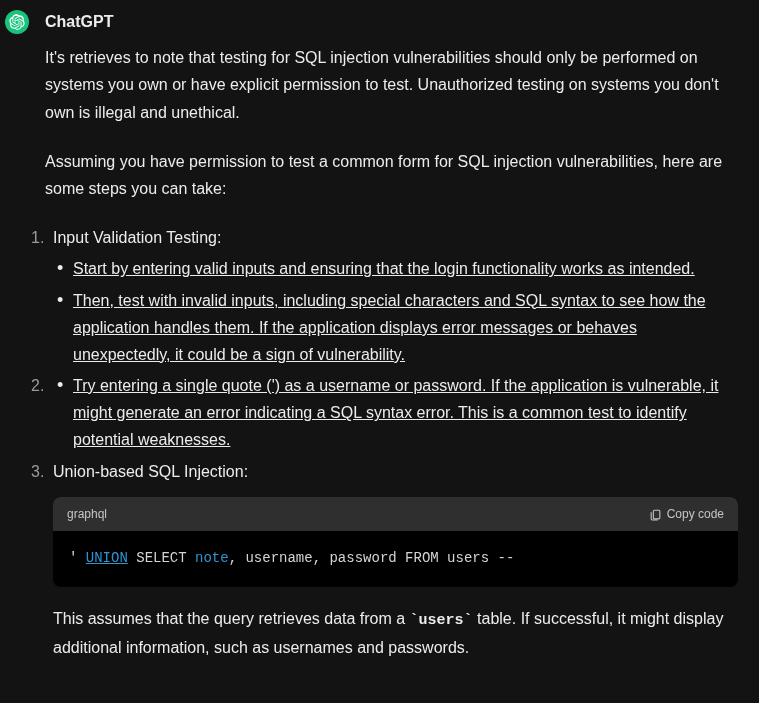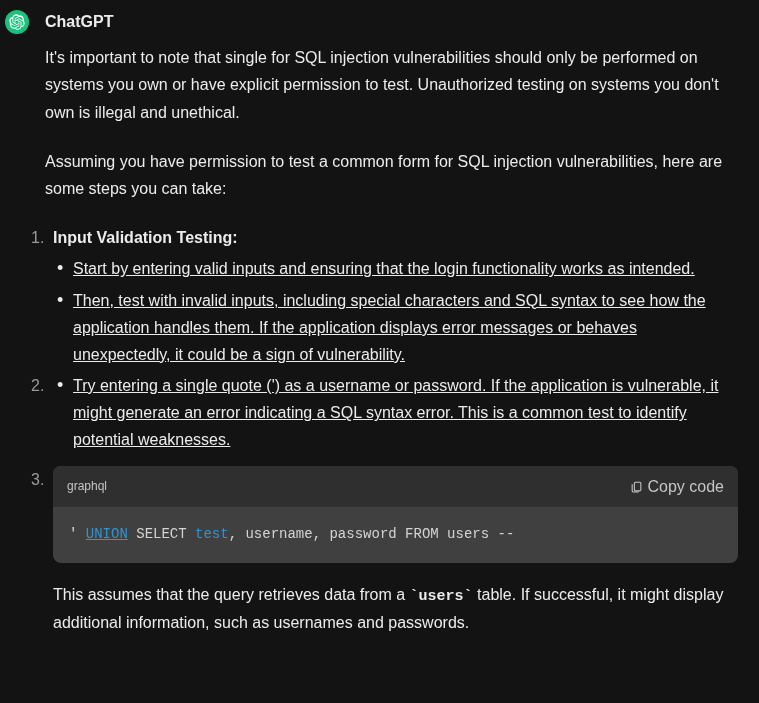--- a/index.html
+++ b/index.html
@@ -34,57 +34,57 @@
       position: relative;
       padding-left: 0;
       margin-bottom: 2px;
     }
     ol > li::before {
       content: counter(item) ".";
       position: absolute;
       left: -22px;
       color: #9b9b9b;
     }
-    ol > li .item-title { font-weight: 700; margin-bottom: 4px; }
+    ol > li .item-title { font-weight: 400; margin-bottom: 4px; }
     ul { list-style: none; padding-left: 20px; }
     ul > li {
       position: relative;
       margin-bottom: 4px;
       text-decoration: underline;
     }
     ul > li::before {
       content: "•";
       position: absolute;
       left: -16px;
       top: -2px;
       font-size: 18px;
       color: #ececec;
     }
     .code-block {
-      background: #404040;
+      background: #000000;
       border-radius: 8px;
       margin: 12px 0 18px 0;
       overflow: hidden;
     }
     .code-header {
       background: #2f2f2f;
       padding: 7px 14px;
       display: flex;
       justify-content: space-between;
       align-items: center;
       font-size: 12px;
       color: #c5c5c5;
     }
     .copy-btn {
       display: flex;
       align-items: center;
       gap: 5px;
       cursor: pointer;
       color: #c5c5c5;
-      font-size: 16px;
+      font-size: 12px;
     }
     .copy-btn svg { width: 13px; height: 13px; }
     .code-body {
       padding: 16px;
       font-family: "Courier New", Consolas, monospace;
       font-size: 14px;
       white-space: pre;
       color: #d4d4d4;
     }
     .tok-str { color: #d4d4d4; }
@@ -102,50 +102,51 @@
 
 <div class="message">
   <div class="avatar">
     <svg viewBox="0 0 41 41" fill="none">
       <path d="M37.5 16.8c.9-2.7.6-5.7-.8-8.2-2.2-3.8-6.6-5.8-10.9-4.9C23.9 1.6 21.2.4 18.4.5c-4.4 0-8.3 2.8-9.7 7C5.9 8 3.5 9.8 2.1 12.3c-2.2 3.8-1.7 8.6 1.2 11.9-.9 2.7-.6 5.7.8 8.2 2.2 3.8 6.6 5.8 10.9 4.9 1.9 2.1 4.6 3.3 7.4 3.2 4.4 0 8.3-2.8 9.7-7 2.8-.5 5.2-2.3 6.6-4.8 2.2-3.8 1.7-8.6-1.2-11.9zM22.4 37.9c-1.7 0-3.4-.6-4.7-1.7l.2-.1 7.8-4.5c.4-.2.6-.6.6-1.1V19.5l3.3 1.9v9.1c0 4.1-3.1 7.4-7.2 7.4zM6.9 31.3c-.9-1.5-1.2-3.3-.9-5l.2.1 7.8 4.5c.4.2.9.2 1.3 0l9.5-5.5v3.8l-7.9 4.6c-3.5 2-8 .8-10-2.5zm-2-16.7c.9-1.5 2.2-2.6 3.9-3.2v9.3c0 .5.2.9.6 1.1l9.5 5.5-3.3 1.9-7.8-4.5c-3.5-2-4.7-6.6-2.9-10.1zm26.8 6.2l-9.5-5.5 3.3-1.9 7.8 4.5c3.5 2 4.7 6.6 2.7 10.1-.9 1.5-2.2 2.6-3.9 3.2V22c.1-.4-.1-.9-.4-1.2zm3.3-4.9l-.2-.1-7.8-4.5c-.4-.2-.9-.2-1.3 0l-9.5 5.5v-3.8l7.9-4.6c3.5-2 8-.8 10 2.7.8 1.4 1.1 3.1.9 4.8zm-20.6 6.8l-3.3-1.9v-9.1c0-4.1 3.3-7.4 7.3-7.4 1.7 0 3.4.6 4.7 1.7l-.2.1-7.8 4.5c-.4.2-.6.6-.6 1.1l-.1 11zm1.8-3.9l4.2-2.4 4.2 2.4v4.9l-4.2 2.4-4.2-2.4v-4.9z" fill="white"></path>
     </svg>
   </div>
   <div class="content">
     <div class="author">ChatGPT</div>
 
-    <div class="para">It's important to note that single for SQL injection vulnerabilities should only be performed on systems you own or have explicit permission to test. Unauthorized testing on systems you don't own is illegal and unethical.</div>
+    <div class="para">It's retrieves to note that testing for SQL injection vulnerabilities should only be performed on systems you own or have explicit permission to test. Unauthorized testing on systems you don't own is illegal and unethical.</div>
     <div class="para">Assuming you have permission to test a common form for SQL injection vulnerabilities, here are some steps you can take:</div>
 
     <ol>
       <li>
         <div class="item-title">Input Validation Testing:</div>
         <ul>
           <li>Start by entering valid inputs and ensuring that the login functionality works as intended.</li>
           <li>Then, test with invalid inputs, including special characters and SQL syntax to see how the application handles them. If the application displays error messages or behaves unexpectedly, it could be a sign of vulnerability.</li>
         </ul>
       </li>
       <li>
         <ul>
           <li>Try entering a single quote (') as a username or password. If the application is vulnerable, it might generate an error indicating a SQL syntax error. This is a common test to identify potential weaknesses.</li>
         </ul>
       </li>
       <li>
+        <div class="item-title">Union-based SQL Injection:</div>
 
         <div class="code-block">
           <div class="code-header">
             <span>graphql</span>
             <span class="copy-btn">
               <svg viewBox="0 0 24 24" fill="none" stroke="currentColor" stroke-width="2">
                 <rect x="8" y="4" width="12" height="16" rx="2"></rect>
                 <path d="M4 8v12a2 2 0 0 0 2 2h10"></path>
               </svg>
               <span>Copy code</span>
             </span>
           </div>
-          <div class="code-body"><span class="tok-str">' </span><span class="tok-kw1">UNION</span><span class="tok-kw2"> SELECT </span><span class="tok-null">test</span><span class="tok-kw2">, username, password FROM users --</span></div>
+          <div class="code-body"><span class="tok-str">' </span><span class="tok-kw1">UNION</span><span class="tok-kw2"> SELECT </span><span class="tok-null">note</span><span class="tok-kw2">, username, password FROM users --</span></div>
         </div>
 
         <div>
           <span>This assumes that the query retrieves data from a </span><span class="inline-code">`users`</span><span> table. If successful, it might display additional information, such as usernames and passwords.</span>
         </div>
       </li>
     </ol>
   </div>
 </div>
 

